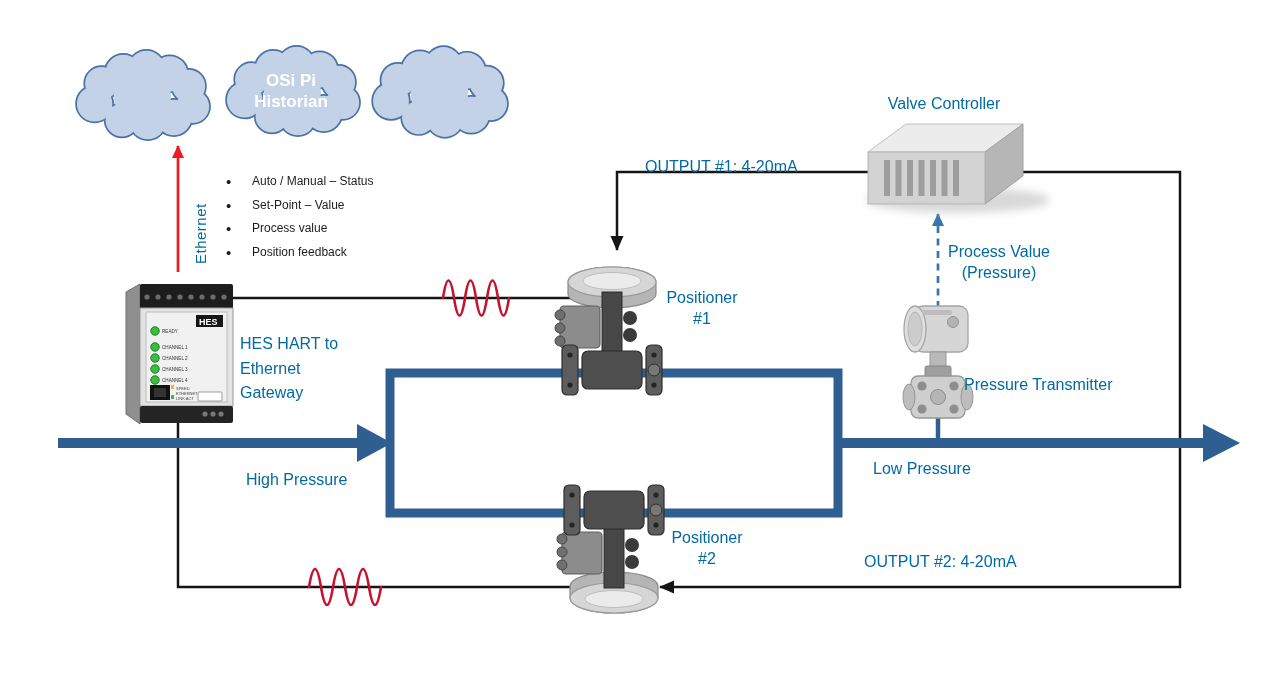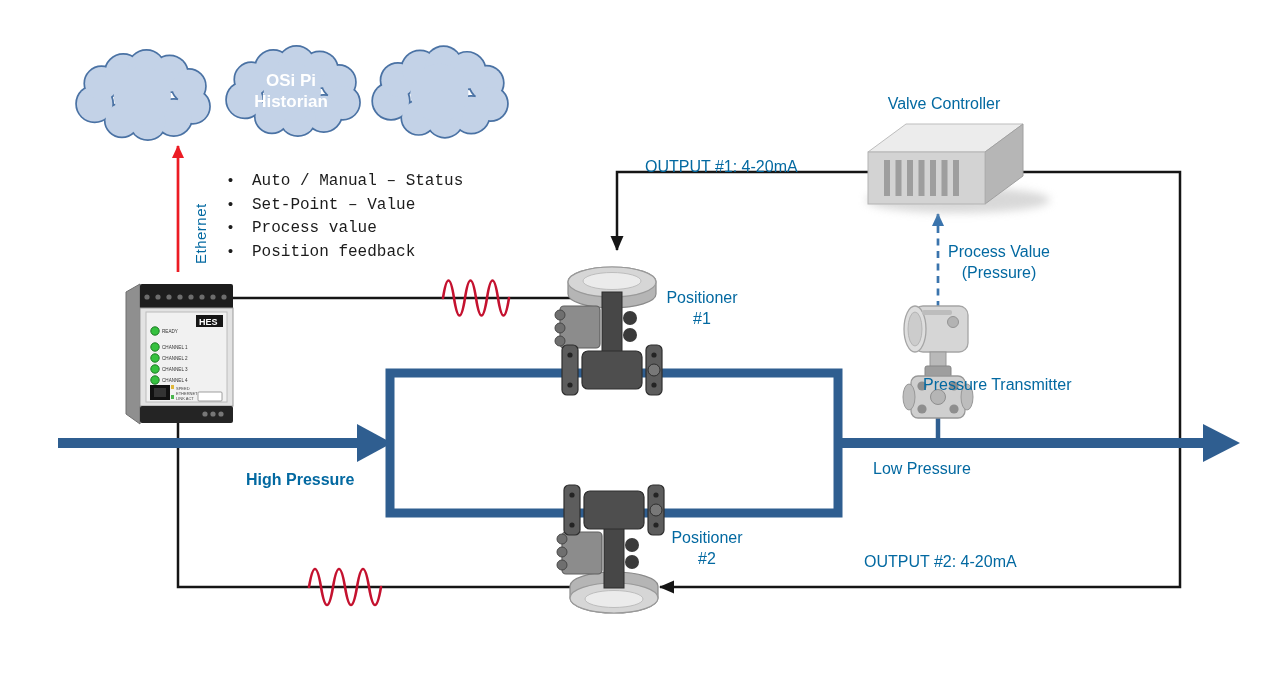--- a/index.html
+++ b/index.html
@@ -11,21 +11,21 @@
   .lbl{position:absolute;font-size:16px;line-height:21px;white-space:pre-line;color:#0369a1;}
   .lbl.center{text-align:center;}
   .cloud-text{
     position:absolute;display:flex;align-items:center;justify-content:center;
     color:#ffffff;font-weight:bold;font-size:17px;line-height:21px;text-align:center;white-space:pre-line;
   }
   .vertical{
     writing-mode:vertical-rl;transform:rotate(180deg);font-size:15px;letter-spacing:.5px;
   }
   ul.bullets{position:absolute;left:226px;top:170px;margin:0;padding:0;list-style:none;}
-  ul.bullets li{display:flex;align-items:flex-start;font-size:16px;line-height:23.5px;font-family:Liberation Mono, monospace;}
+  ul.bullets li{display:flex;align-items:flex-start;font-size:12px;line-height:23.5px;}
   ul.bullets li::before{content:"\2022";width:26px;flex:0 0 26px;text-align:left;font-size:15px;}
   .gw-label{line-height:24.5px;}
 </style>
 </head>
 <body>
 
 <div class="canvas">
 
   <svg class="layer" width="1280" height="677" viewBox="0 0 1280 677">
     <defs>
@@ -211,31 +211,34 @@
 
   <div class="lbl vertical" style="left:190px;top:152px;height:112px;">Ethernet</div>
 
   <ul class="bullets">
     <li>Auto / Manual – Status</li>
     <li>Set-Point – Value</li>
     <li>Process value</li>
     <li>Position feedback</li>
   </ul>
 
+  <div class="lbl gw-label" style="left:240px;top:332px;">HES HART to
+Ethernet
+Gateway</div>
 
   <div class="lbl center" style="left:864px;top:93px;width:160px;">Valve Controller</div>
 
   <div class="lbl" style="left:645px;top:137px;margin-top:19px;">OUTPUT #1: 4-20mA</div>
   <div class="lbl" style="left:864px;top:551px;">OUTPUT #2: 4-20mA</div>
 
   <div class="lbl center" style="left:935px;top:241px;width:128px;">Process Value
 (Pressure)</div>
-  <div class="lbl" style="left:923px;top:374px;">Pressure Transmitter</div>
+  <div class="lbl" style="left:964px;top:374px;">Pressure Transmitter</div>
 
   <div class="lbl center" style="left:652px;top:287px;width:100px;">Positioner
 #1</div>
   <div class="lbl center" style="left:657px;top:527px;width:100px;">Positioner
 #2</div>
 
-  <div class="lbl" style="left:246px;top:469px;font-weight:bold;">High Pressure</div>
+  <div class="lbl" style="left:246px;top:469px;">High Pressure</div>
   <div class="lbl" style="left:873px;top:458px;">Low Pressure</div>
 
 </div>
 
 </body></html>

